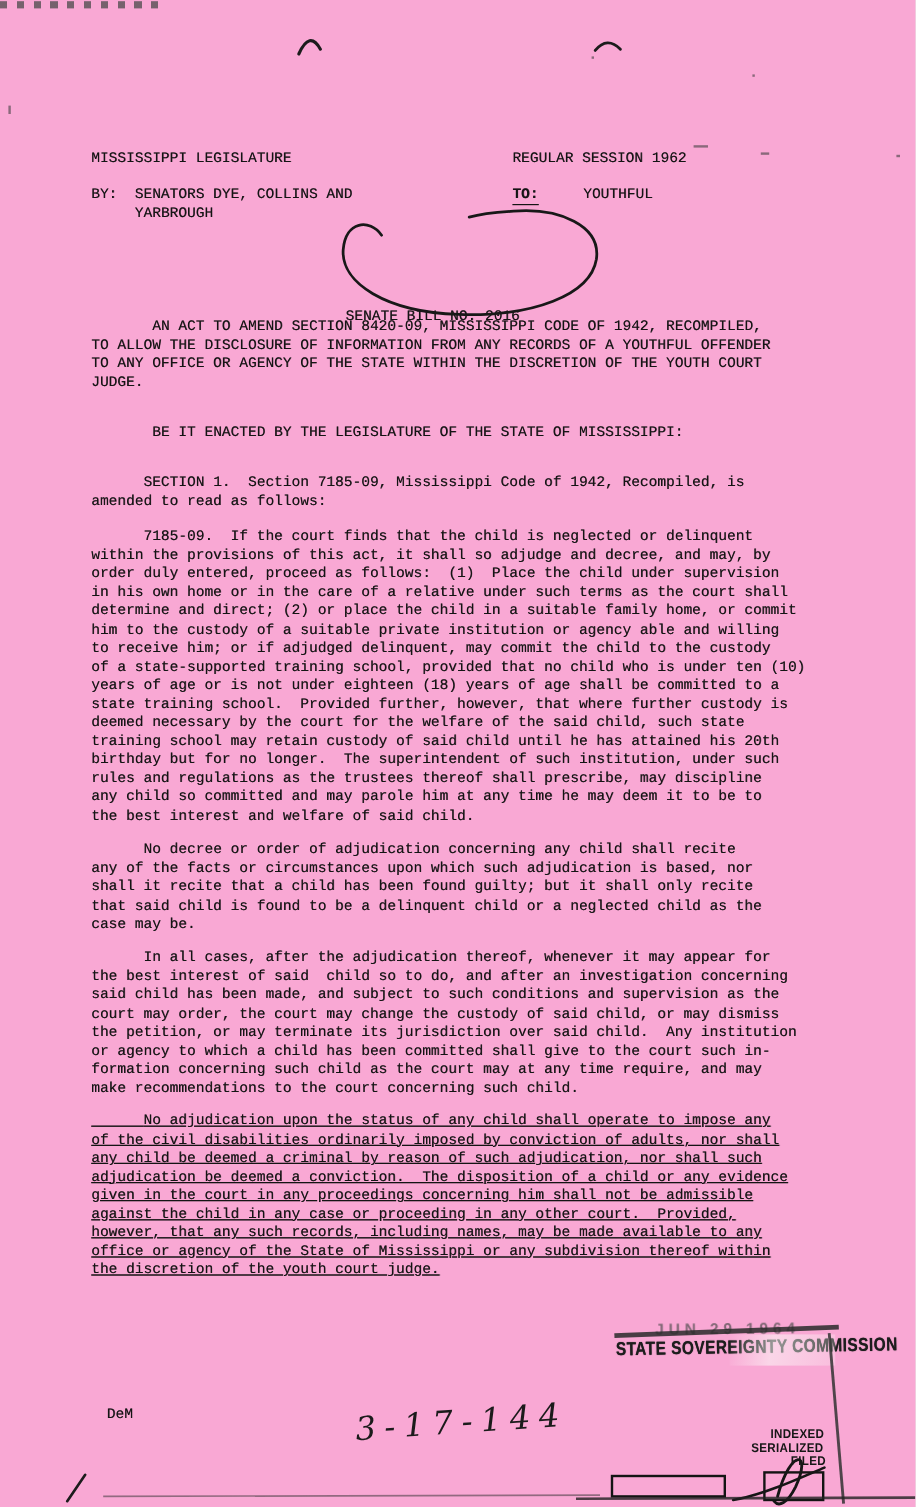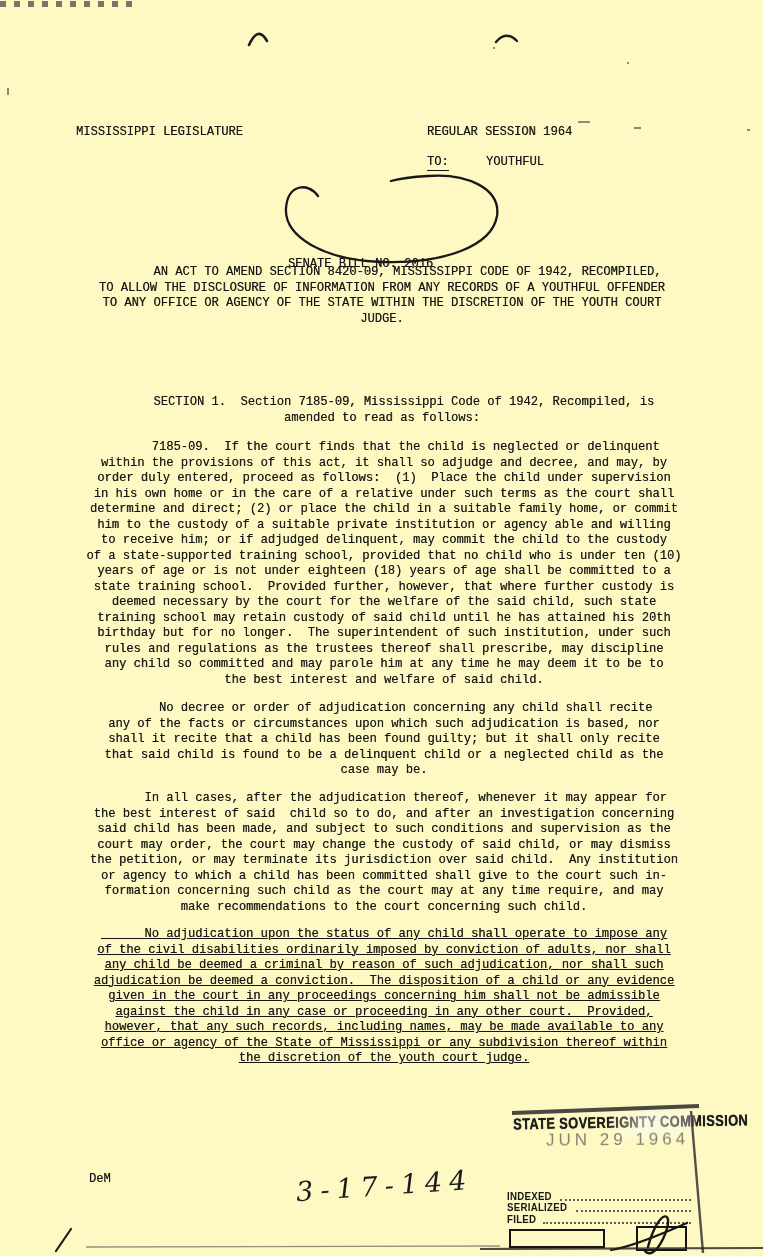--- a/index.html
+++ b/index.html
@@ -1,47 +1,47 @@
 <!DOCTYPE html>
 <html><head>
 <meta charset="utf-8">
 <style>
   html,body { margin:0; padding:0; background:#e8e8e6; }
   .page {
     position:relative; width:763px; height:1256px; margin:0 auto;
-    background:#fef9c3; overflow:hidden;
+    background:#f9a8d4; overflow:hidden;
     font-family:"Liberation Mono","DejaVu Sans Mono",monospace;
-    font-size:12.1px; line-height:15.5px; color:#141414;text-align:center;
+    font-size:12.1px; line-height:15.5px; color:#141414;
   }
   .tw { position:absolute; white-space:pre-wrap;
         text-shadow:0.3px 0 0 rgba(0,0,0,.55); }
-  .u { border-bottom:1.6px solid #141414; padding-bottom:1px; }
+  .u { border-bottom:1.6px solid #141414; padding-bottom:1px;font-weight:bold; }
   .svg-overlay { position:absolute; left:0; top:0; pointer-events:none; }
   .dot-strip { position:absolute; left:0; top:1px; width:138px; height:6px;
     background:repeating-linear-gradient(90deg,#4a4a4a 0 6px,transparent 6px 14px);
     opacity:.75; }
   
   .stamp-agency {
     position:absolute; left:513px; top:1116px; width:190px;
     font-family:"Liberation Sans",sans-serif; font-weight:bold;
     font-size:14px; letter-spacing:.4px; color:#1d1d1d;
     transform:rotate(-1deg) scaleX(.92) scaleY(1.12); transform-origin:left top;
     white-space:nowrap; text-shadow:0 0 .7px #222;
   }
   .stamp-smudge { position:absolute; left:608px; top:1112px; width:88px; height:26px;
     background:linear-gradient(100deg, rgba(251,251,248,0) 0%, rgba(251,251,248,.55) 40%, rgba(251,251,248,.25) 100%);
   }
   .stamp-date {
-    position:absolute; left:546px; top:1132px;
-    font-family:"Liberation Sans",sans-serif; font-weight:normal;
-    font-size:17px; letter-spacing:4px; color:#4a4a4a; opacity:.68;
+    position:absolute; left:546px; top:1100px;
+    font-family:"Liberation Sans",sans-serif; font-weight:bold;
+    font-size:13px; letter-spacing:4px; color:#4a4a4a; opacity:.68;
     filter:blur(.5px); transform:rotate(-.5deg); white-space:nowrap;
   }
   .stamp-rows { position:absolute; left:507px; top:1190px; width:184px; }
-  .stamp-row { display:flex; align-items:flex-end; height:11.5px; }
+  .stamp-row { display:flex; align-items:flex-end; height:11.5px;flex-direction:column; }
   .stamp-row .lbl {
     font-family:"Liberation Sans",sans-serif; font-weight:bold; font-size:10.5px;
     line-height:11px; color:#161616; letter-spacing:.3px;
     transform:scaleX(.92); transform-origin:left bottom; white-space:nowrap;
   }
   .stamp-row .leader { flex:1; border-bottom:2px dotted #3b3b3b; height:1px;
     margin-left:4px; margin-bottom:1px; opacity:.8; }
   .stamp-box { position:absolute; border:2px solid #141414; background:transparent; }
   .box1 { left:509px; top:1229px; width:92px; height:15px; }
   .box2 { left:636px; top:1226px; width:47px; height:21px; }
@@ -60,29 +60,32 @@
 
   <div class="dot-strip"></div>
   <div class="noise" style="left:578px;top:121px;width:12px;height:2px;"></div>
   <div class="noise" style="left:634px;top:127px;width:7px;height:2px;"></div>
   <div class="noise" style="left:493px;top:47px;width:2px;height:2px;"></div>
   <div class="noise" style="left:627px;top:62px;width:2px;height:2px;"></div>
   <div class="noise" style="left:747px;top:129px;width:3px;height:2px;"></div>
   <div class="noise" style="left:7px;top:88px;width:2px;height:7px;"></div>
 
   <div class="tw" style="left:76px;top:125px;">MISSISSIPPI LEGISLATURE</div>
-  <div class="tw" style="left:427px;top:125px;">REGULAR SESSION 1964</div>
+  <div class="tw" style="left:427px;top:125px;">REGULAR SESSION 1962</div>
+  <div class="tw" style="left:76px;top:155px;">BY:  SENATORS DYE, COLLINS AND
+     YARBROUGH</div>
   <div class="tw" style="left:427px;top:155px;"><span class="u">TO:</span></div>
   <div class="tw" style="left:486px;top:155px;">YOUTHFUL</div>
   <div class="tw" style="left:288px;top:213px;margin-top:44px;">SENATE BILL NO. 2016</div>
 
   <div class="tw" style="left:76px;top:265px;width:612px;">       AN ACT TO AMEND SECTION 8420-09, MISSISSIPPI CODE OF 1942, RECOMPILED,
 TO ALLOW THE DISCLOSURE OF INFORMATION FROM ANY RECORDS OF A YOUTHFUL OFFENDER
 TO ANY OFFICE OR AGENCY OF THE STATE WITHIN THE DISCRETION OF THE YOUTH COURT
 JUDGE.</div>
+  <div class="tw" style="left:76px;top:353px;width:612px;">       BE IT ENACTED BY THE LEGISLATURE OF THE STATE OF MISSISSIPPI:</div>
   <div class="tw" style="left:76px;top:395px;width:612px;">      SECTION 1.  Section 7185-09, Mississippi Code of 1942, Recompiled, is
 amended to read as follows:</div>
   <div class="tw" style="left:76px;top:440px;width:616px;">      7185-09.  If the court finds that the child is neglected or delinquent
 within the provisions of this act, it shall so adjudge and decree, and may, by
 order duly entered, proceed as follows:  (1)  Place the child under supervision
 in his own home or in the care of a relative under such terms as the court shall
 determine and direct; (2) or place the child in a suitable family home, or commit
 him to the custody of a suitable private institution or agency able and willing
 to receive him; or if adjudged delinquent, may commit the child to the custody
 of a state-supported training school, provided that no child who is under ten (10)

